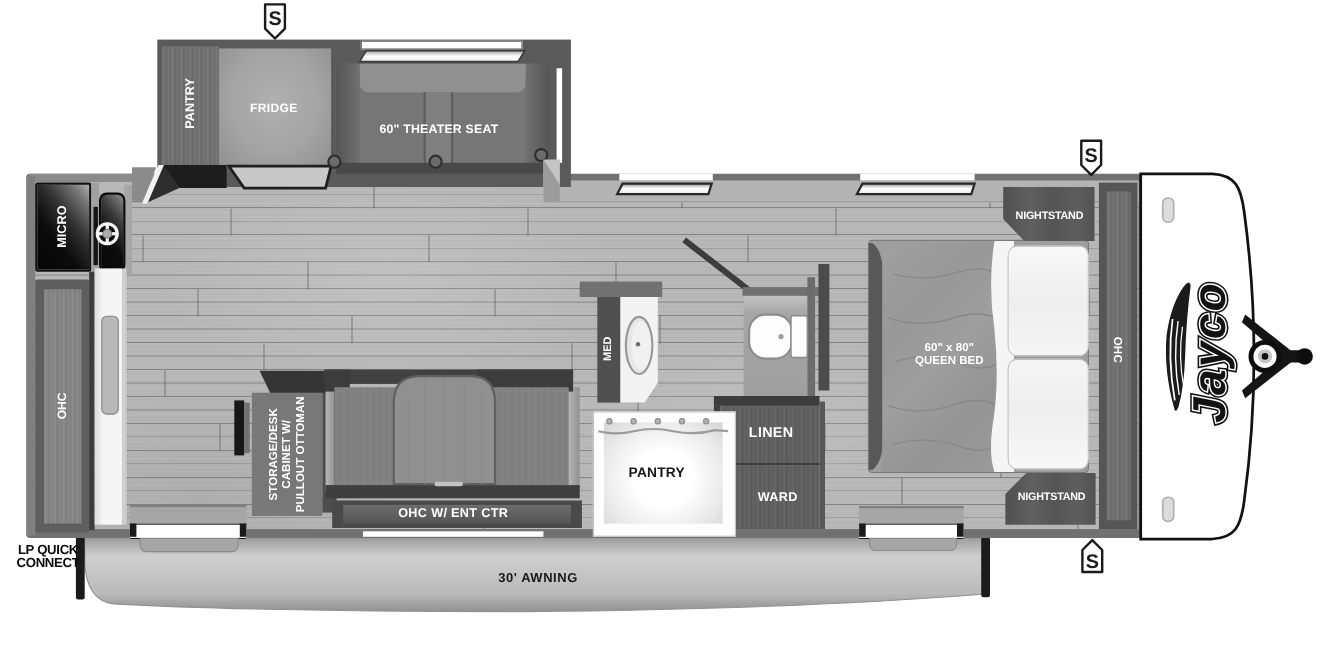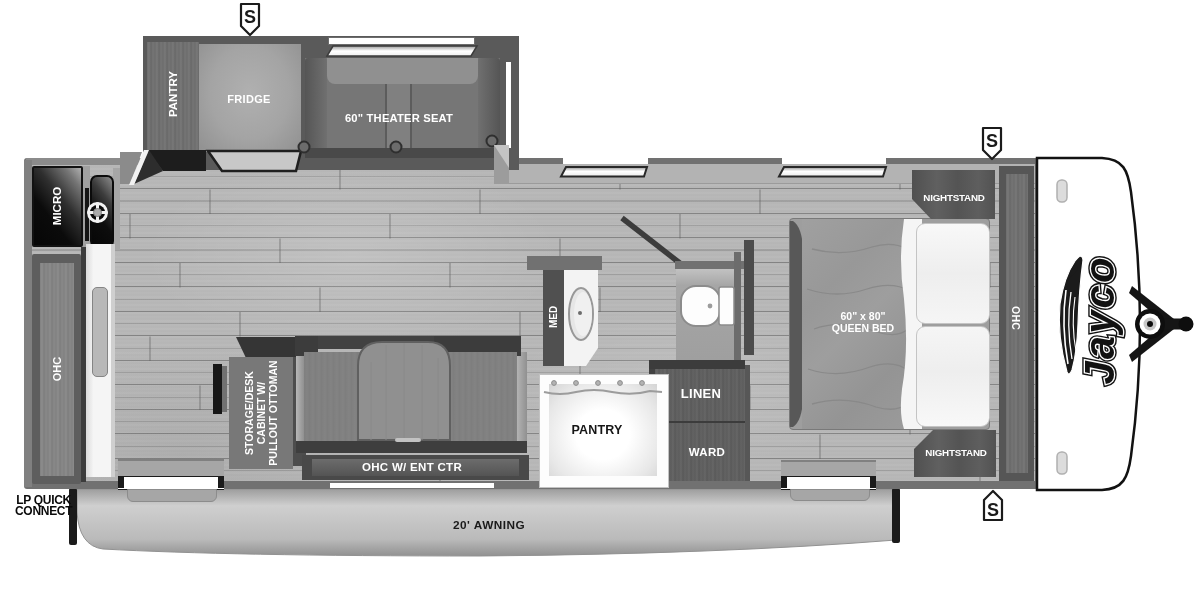--- a/index.html
+++ b/index.html
@@ -25,21 +25,21 @@
       <stop offset="0" stop-color="#9b9d9c"></stop>
       <stop offset="0.25" stop-color="#cdcfce"></stop>
       <stop offset="0.75" stop-color="#b8bab9"></stop>
       <stop offset="1" stop-color="#8f9190"></stop>
     </linearGradient>
   </defs>
   <path d="M77,489 L896,489 L896,540 Q720,554 480,556 Q230,556 103,549 Q79,546 77,512 Z" fill="url(#awn)" stroke="#909291" stroke-width="1"></path>
   <rect x="69" y="488" width="8" height="57" rx="2" fill="#1a1b1a"></rect>
   <rect x="892" y="488" width="8" height="55" rx="2" fill="#1a1b1a"></rect>
 </svg>
-<div class="lbl" style="left:453px;top:518px;color:#1a1a1a;font-size:11.8px;letter-spacing:0.5px;">20' AWNING</div>
+<div class="lbl" style="left:453px;top:518px;color:#1a1a1a;font-size:11.8px;letter-spacing:0.5px;">30' AWNING</div>
 
 <div class="abs" style="left:24px;top:158px;width:1017px;height:331px;background:#6f7170;border-radius:3px;"></div>
 <div class="abs" style="left:26px;top:158px;width:120px;height:9px;background:#898b8a;"></div>
 <div class="abs" style="left:24px;top:160px;width:8px;height:327px;background:#7e807f;"></div>
 
 <div class="abs" style="left:32px;top:165px;width:1003px;height:316px;
   background:
   radial-gradient(ellipse 300px 140px at 320px 90px, rgba(255,255,255,0.14), rgba(255,255,255,0) 70%),
   radial-gradient(ellipse 260px 120px at 660px 220px, rgba(255,255,255,0.10), rgba(255,255,255,0) 70%),
   radial-gradient(ellipse 300px 160px at 150px 290px, rgba(60,62,61,0.08), rgba(0,0,0,0) 70%),

